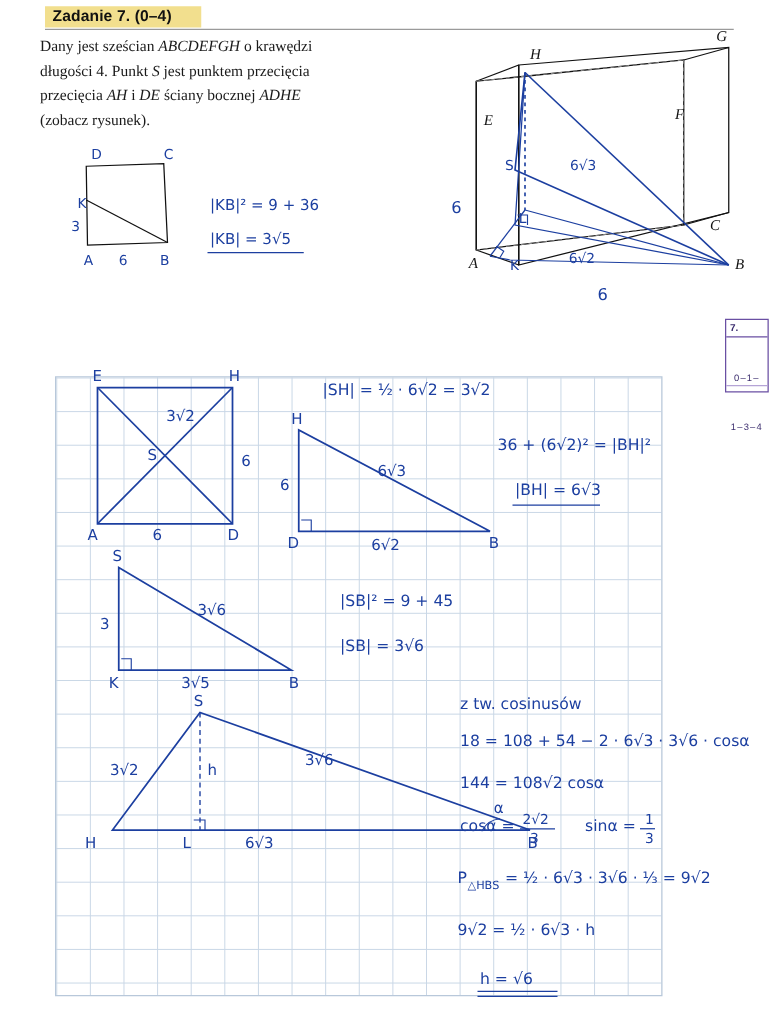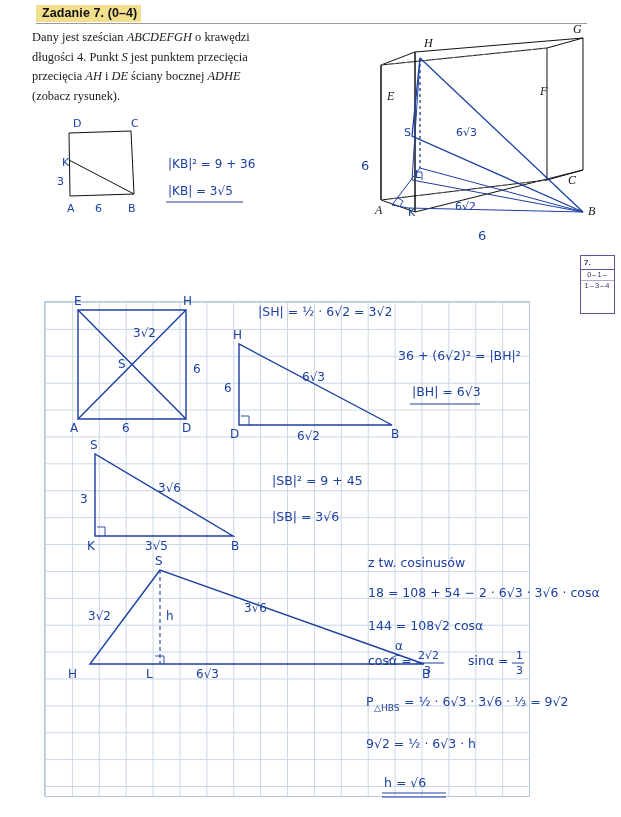--- a/index.html
+++ b/index.html
@@ -9,21 +9,21 @@
     font-family:"Liberation Serif", serif;
     position:relative;
     overflow:hidden;
   }
   .page{position:absolute;left:0;top:0;width:621px;height:817px;}
 
   
   .task-header{
     position:absolute;left:36px;top:5px;
     background:#f2df8e;
-    padding:1px 4px 2px 6px;
+    padding:1px 24px 2px 6px;
     font-size:12.5px;
     font-weight:bold;
     font-family:"Liberation Sans", sans-serif;
     color:#111;
     letter-spacing:.1px;
   }
   .hr-top{position:absolute;left:36px;top:23px;width:551px;height:1px;background:#9a9a9a;}
 
   
   .statement{
@@ -57,20 +57,21 @@
     font-size:7.5px;color:#3b2d6e;
     background:#fff;
   }
   .scorebox .sb-title{
     height:13px;line-height:13px;padding-left:3px;font-weight:bold;
     border-bottom:1px solid #6a4fa3;font-size:8px;
   }
   .scorebox .sb-row{
     height:10px;line-height:10px;text-align:center;border-bottom:1px solid #b5a4d6;
     letter-spacing:1px;
+    margin-top:28px;
   }
   .scorebox .sb-row:last-child{border-bottom:none;}
 
   
   .ink{position:absolute;left:0;top:0;width:621px;height:817px;pointer-events:none;}
 </style>
 </head>
 <body>
 
 <div class="page">

